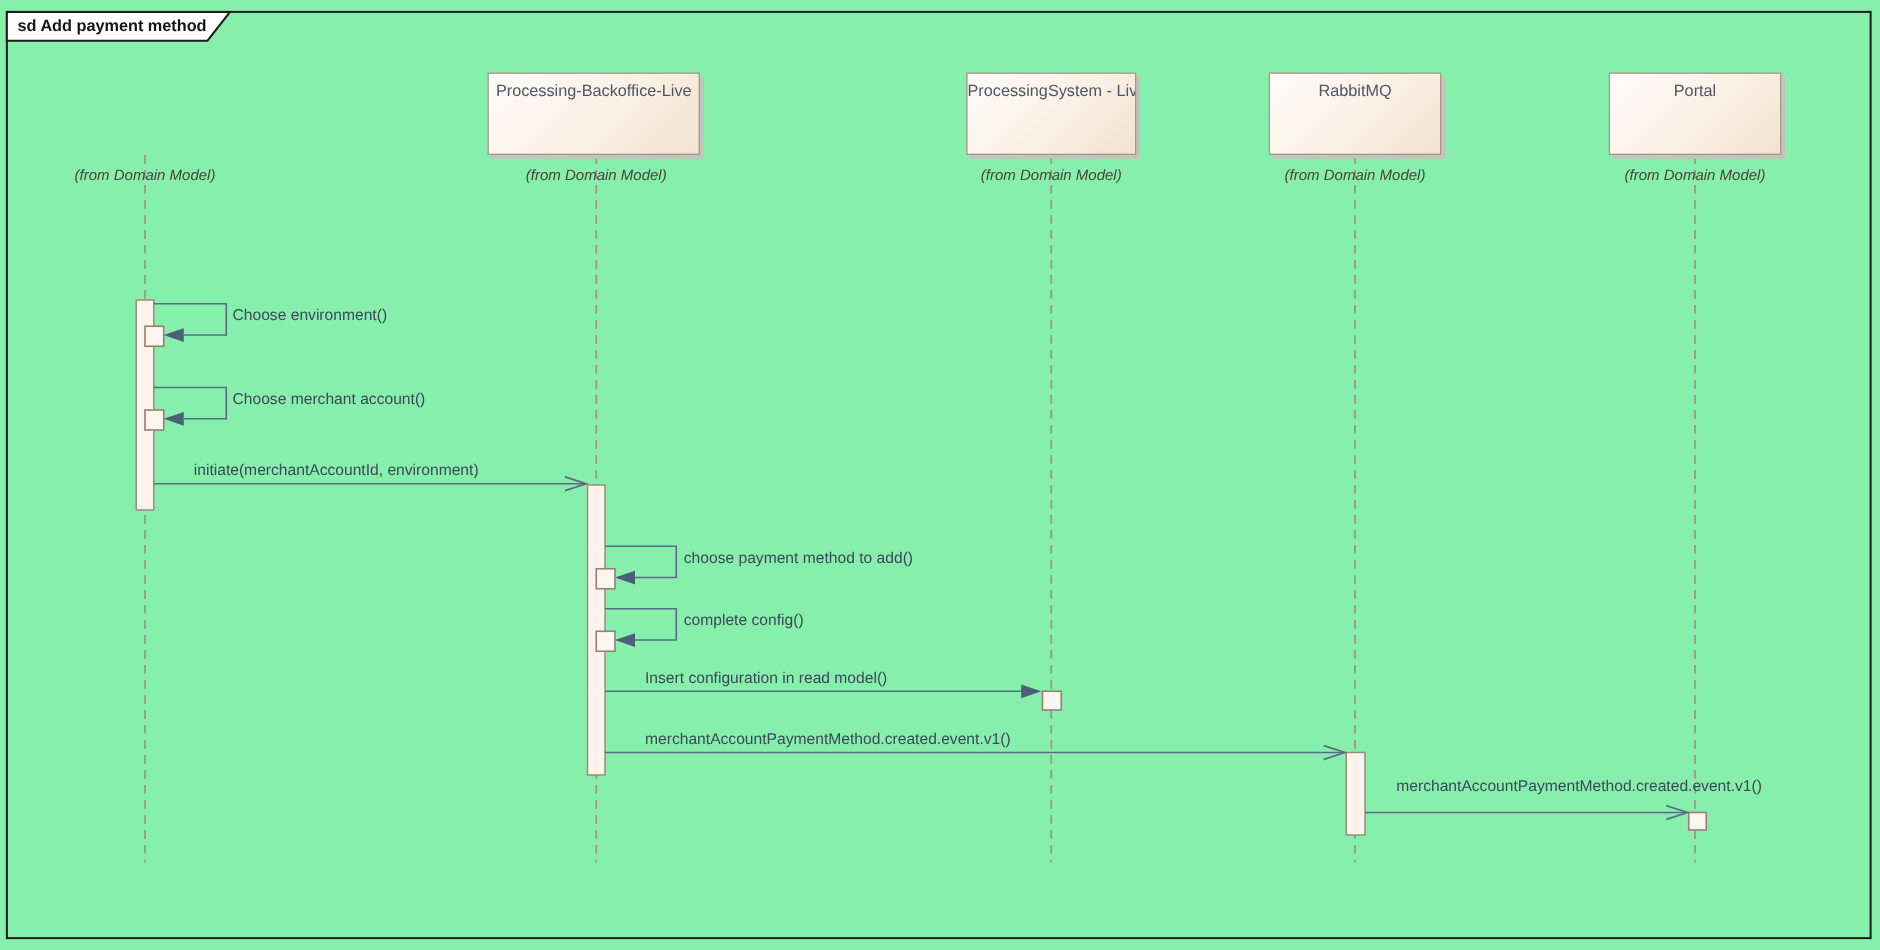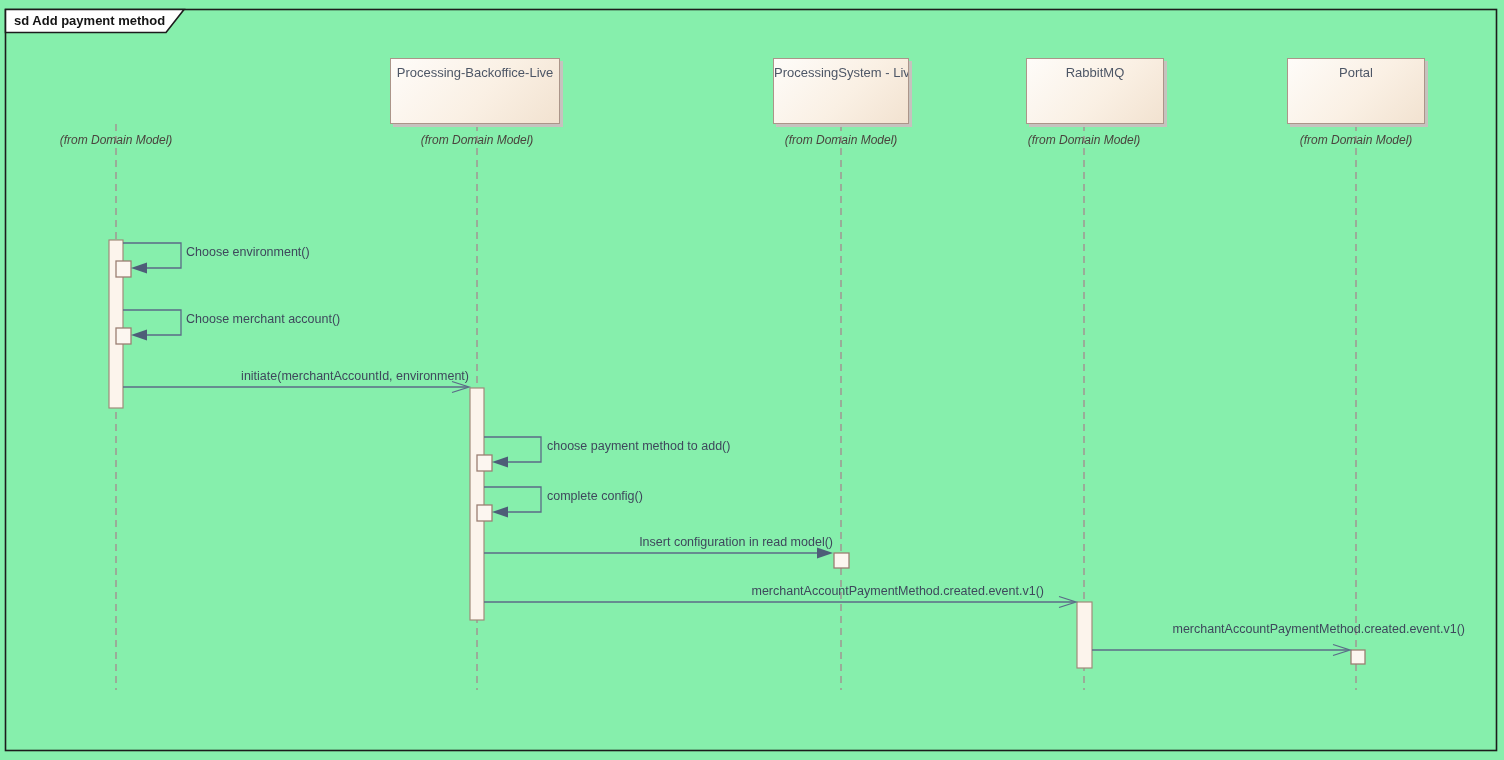--- a/index.html
+++ b/index.html
@@ -23,21 +23,21 @@
     display:block;margin-top:6px;font-size:13px;color:#4d5666;white-space:nowrap;
     overflow:hidden;
   }
   .from-label{
     position:absolute;top:133px;width:160px;text-align:center;
     font-size:12px;font-style:italic;color:#4a443e;white-space:nowrap;
   }
   .msg{
     position:absolute;font-size:12.5px;color:#3e485c;white-space:nowrap;line-height:15px;
   }
-  .msg.center{text-align:right;}
+  .msg.center{text-align:left;padding-left:32px;}
 </style>
 </head>
 <body>
 
 <div class="canvas">
 
   <svg class="layer" width="1504" height="760" viewBox="0 0 1504 760">
 
     <rect x="5.5" y="9.5" width="1491" height="741" fill="none" stroke="#1c1c1c" stroke-width="1.6"></rect>
     <path d="M5.5,9.5 H184 L166,32.5 H5.5 Z" fill="#ffffff" stroke="#1c1c1c" stroke-width="1.6"></path>
@@ -95,21 +95,21 @@
   </svg>
 
   <div class="frame-title">sd Add payment method</div>
 
   <div class="head-box" style="left:390px;width:170px;">
     <span class="head-label">Processing-Backoffice-Live</span>
   </div>
   <div class="head-box" style="left:773px;width:136px;">
     <span class="head-label">ProcessingSystem - Live</span>
   </div>
-  <div class="head-box" style="left:1015px;width:138px;margin-left:11px;">
+  <div class="head-box" style="left:1015px;width:138px;">
     <span class="head-label">RabbitMQ</span>
   </div>
   <div class="head-box" style="left:1287px;width:138px;">
     <span class="head-label">Portal</span>
   </div>
 
   <div class="from-label" style="left:36px;">(from Domain Model)</div>
   <div class="from-label" style="left:397px;">(from Domain Model)</div>
   <div class="from-label" style="left:761px;">(from Domain Model)</div>
   <div class="from-label" style="left:1004px;">(from Domain Model)</div>

